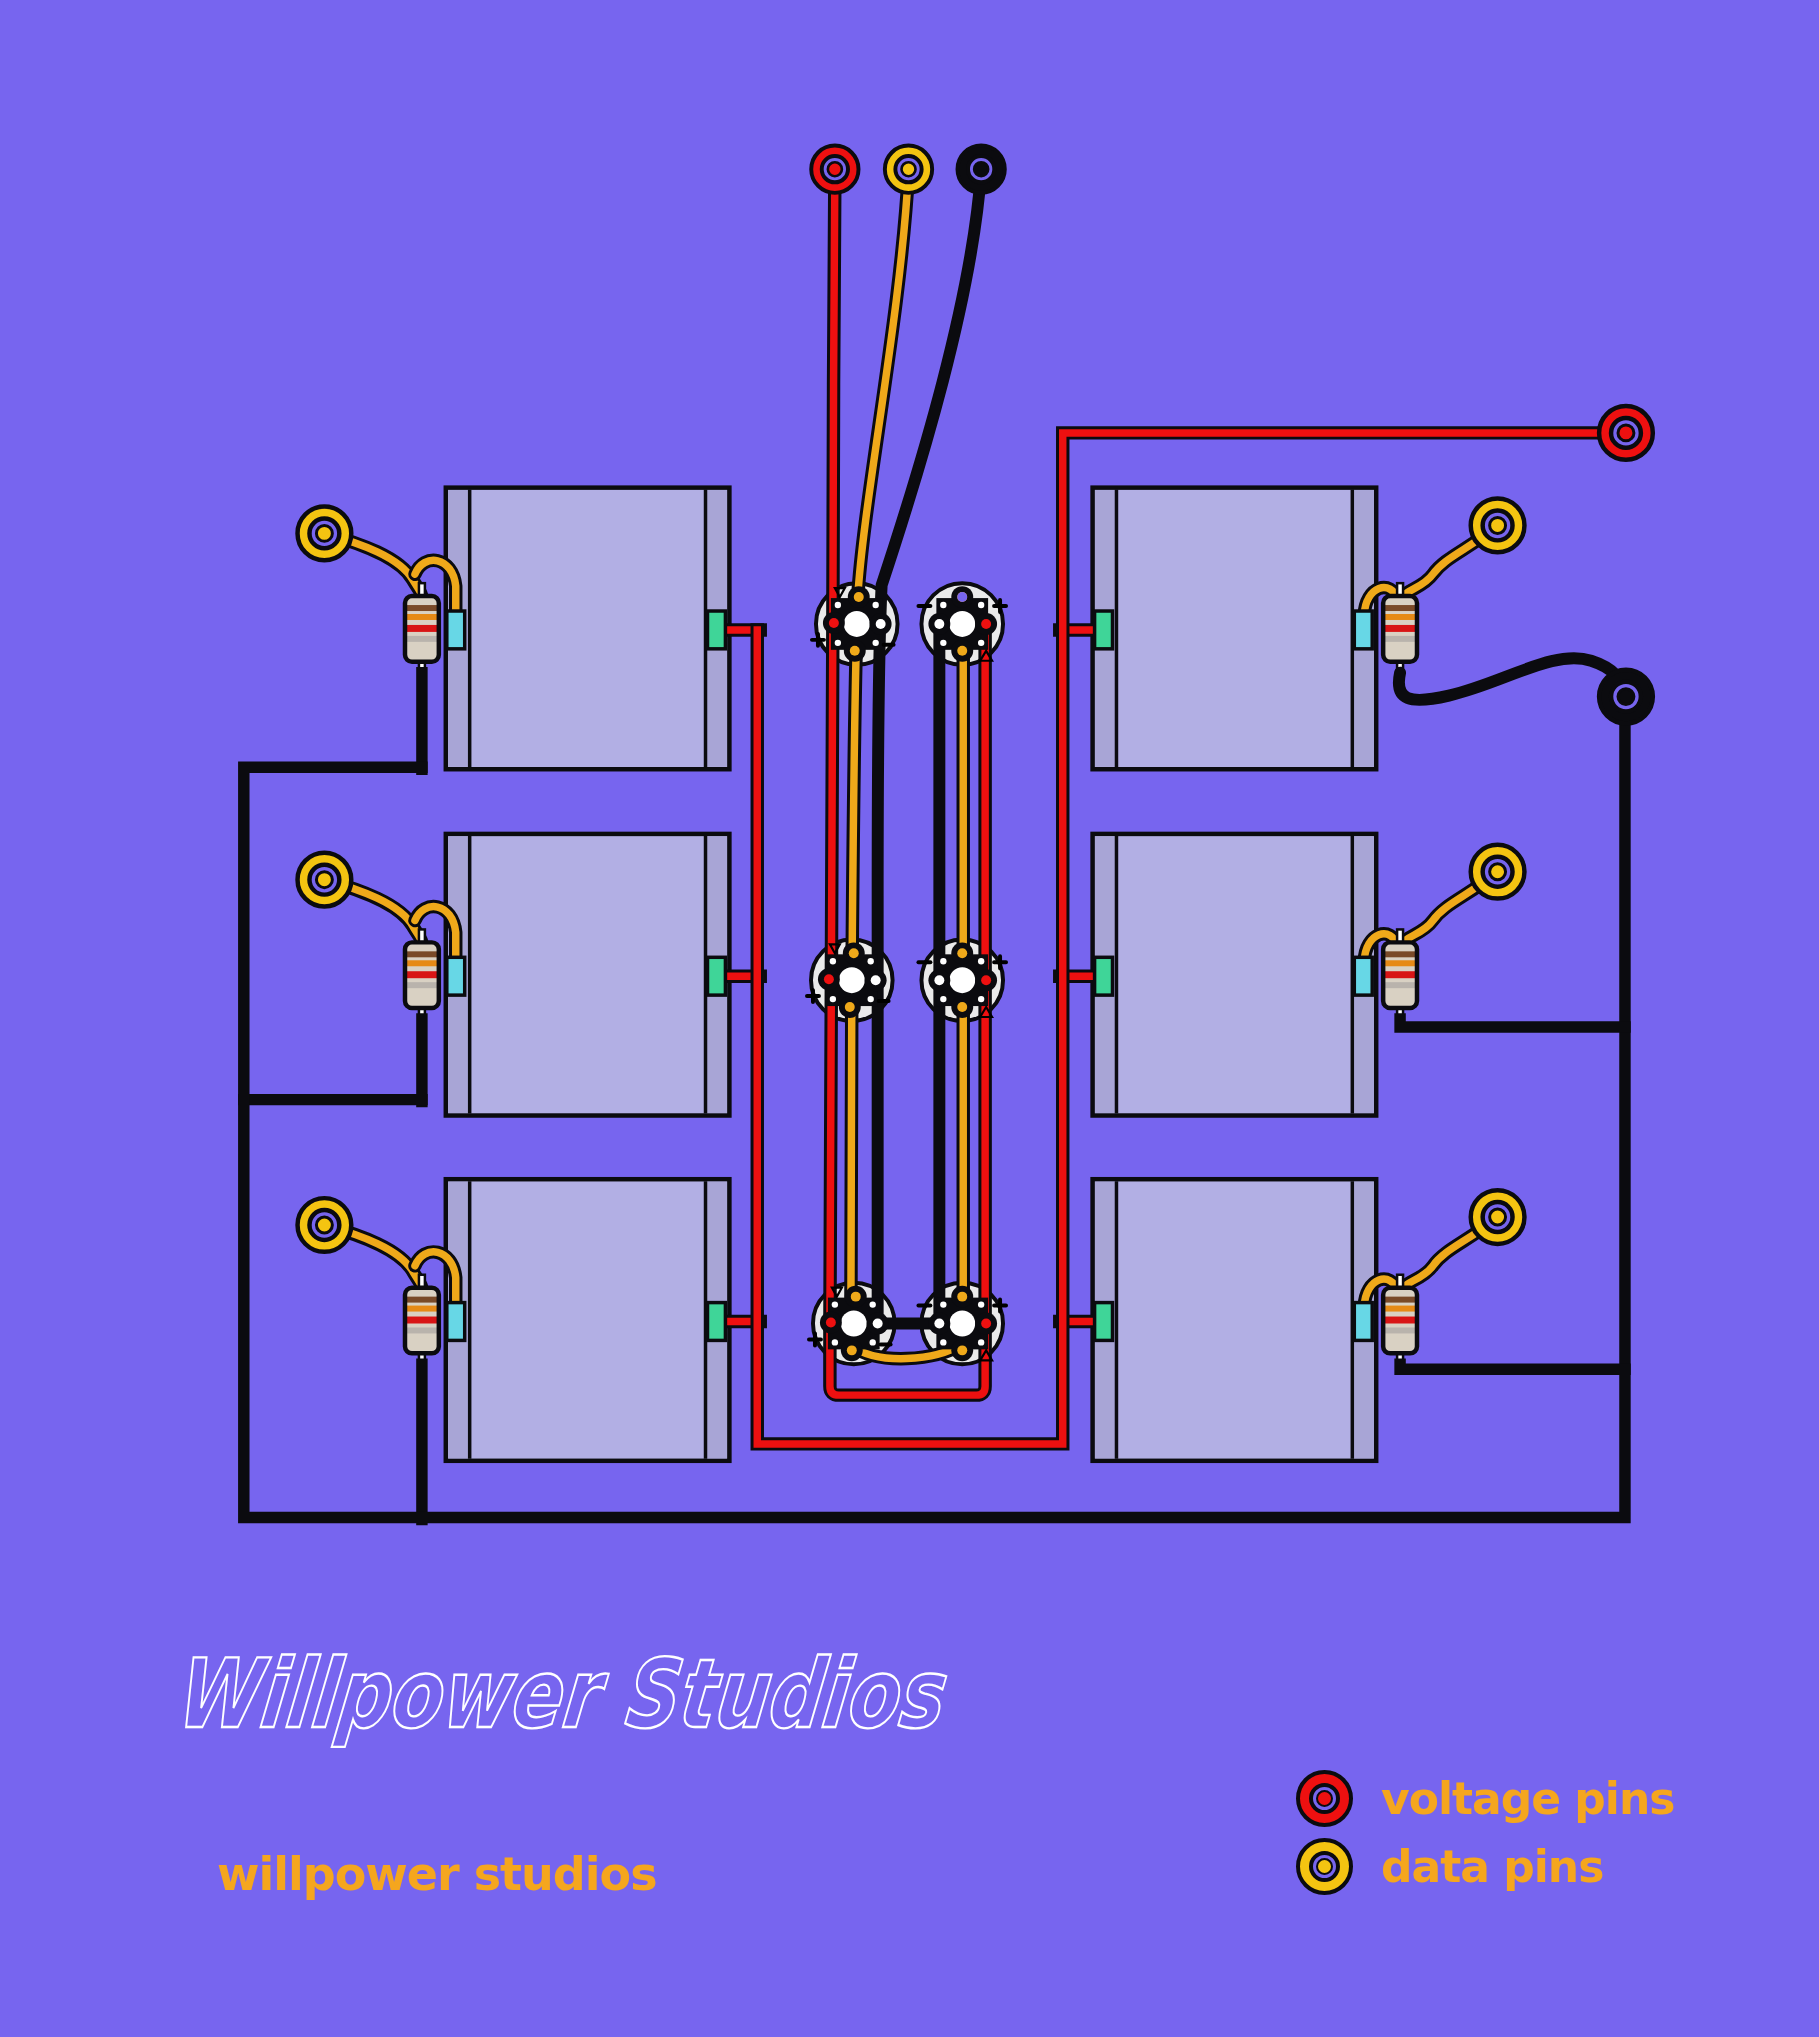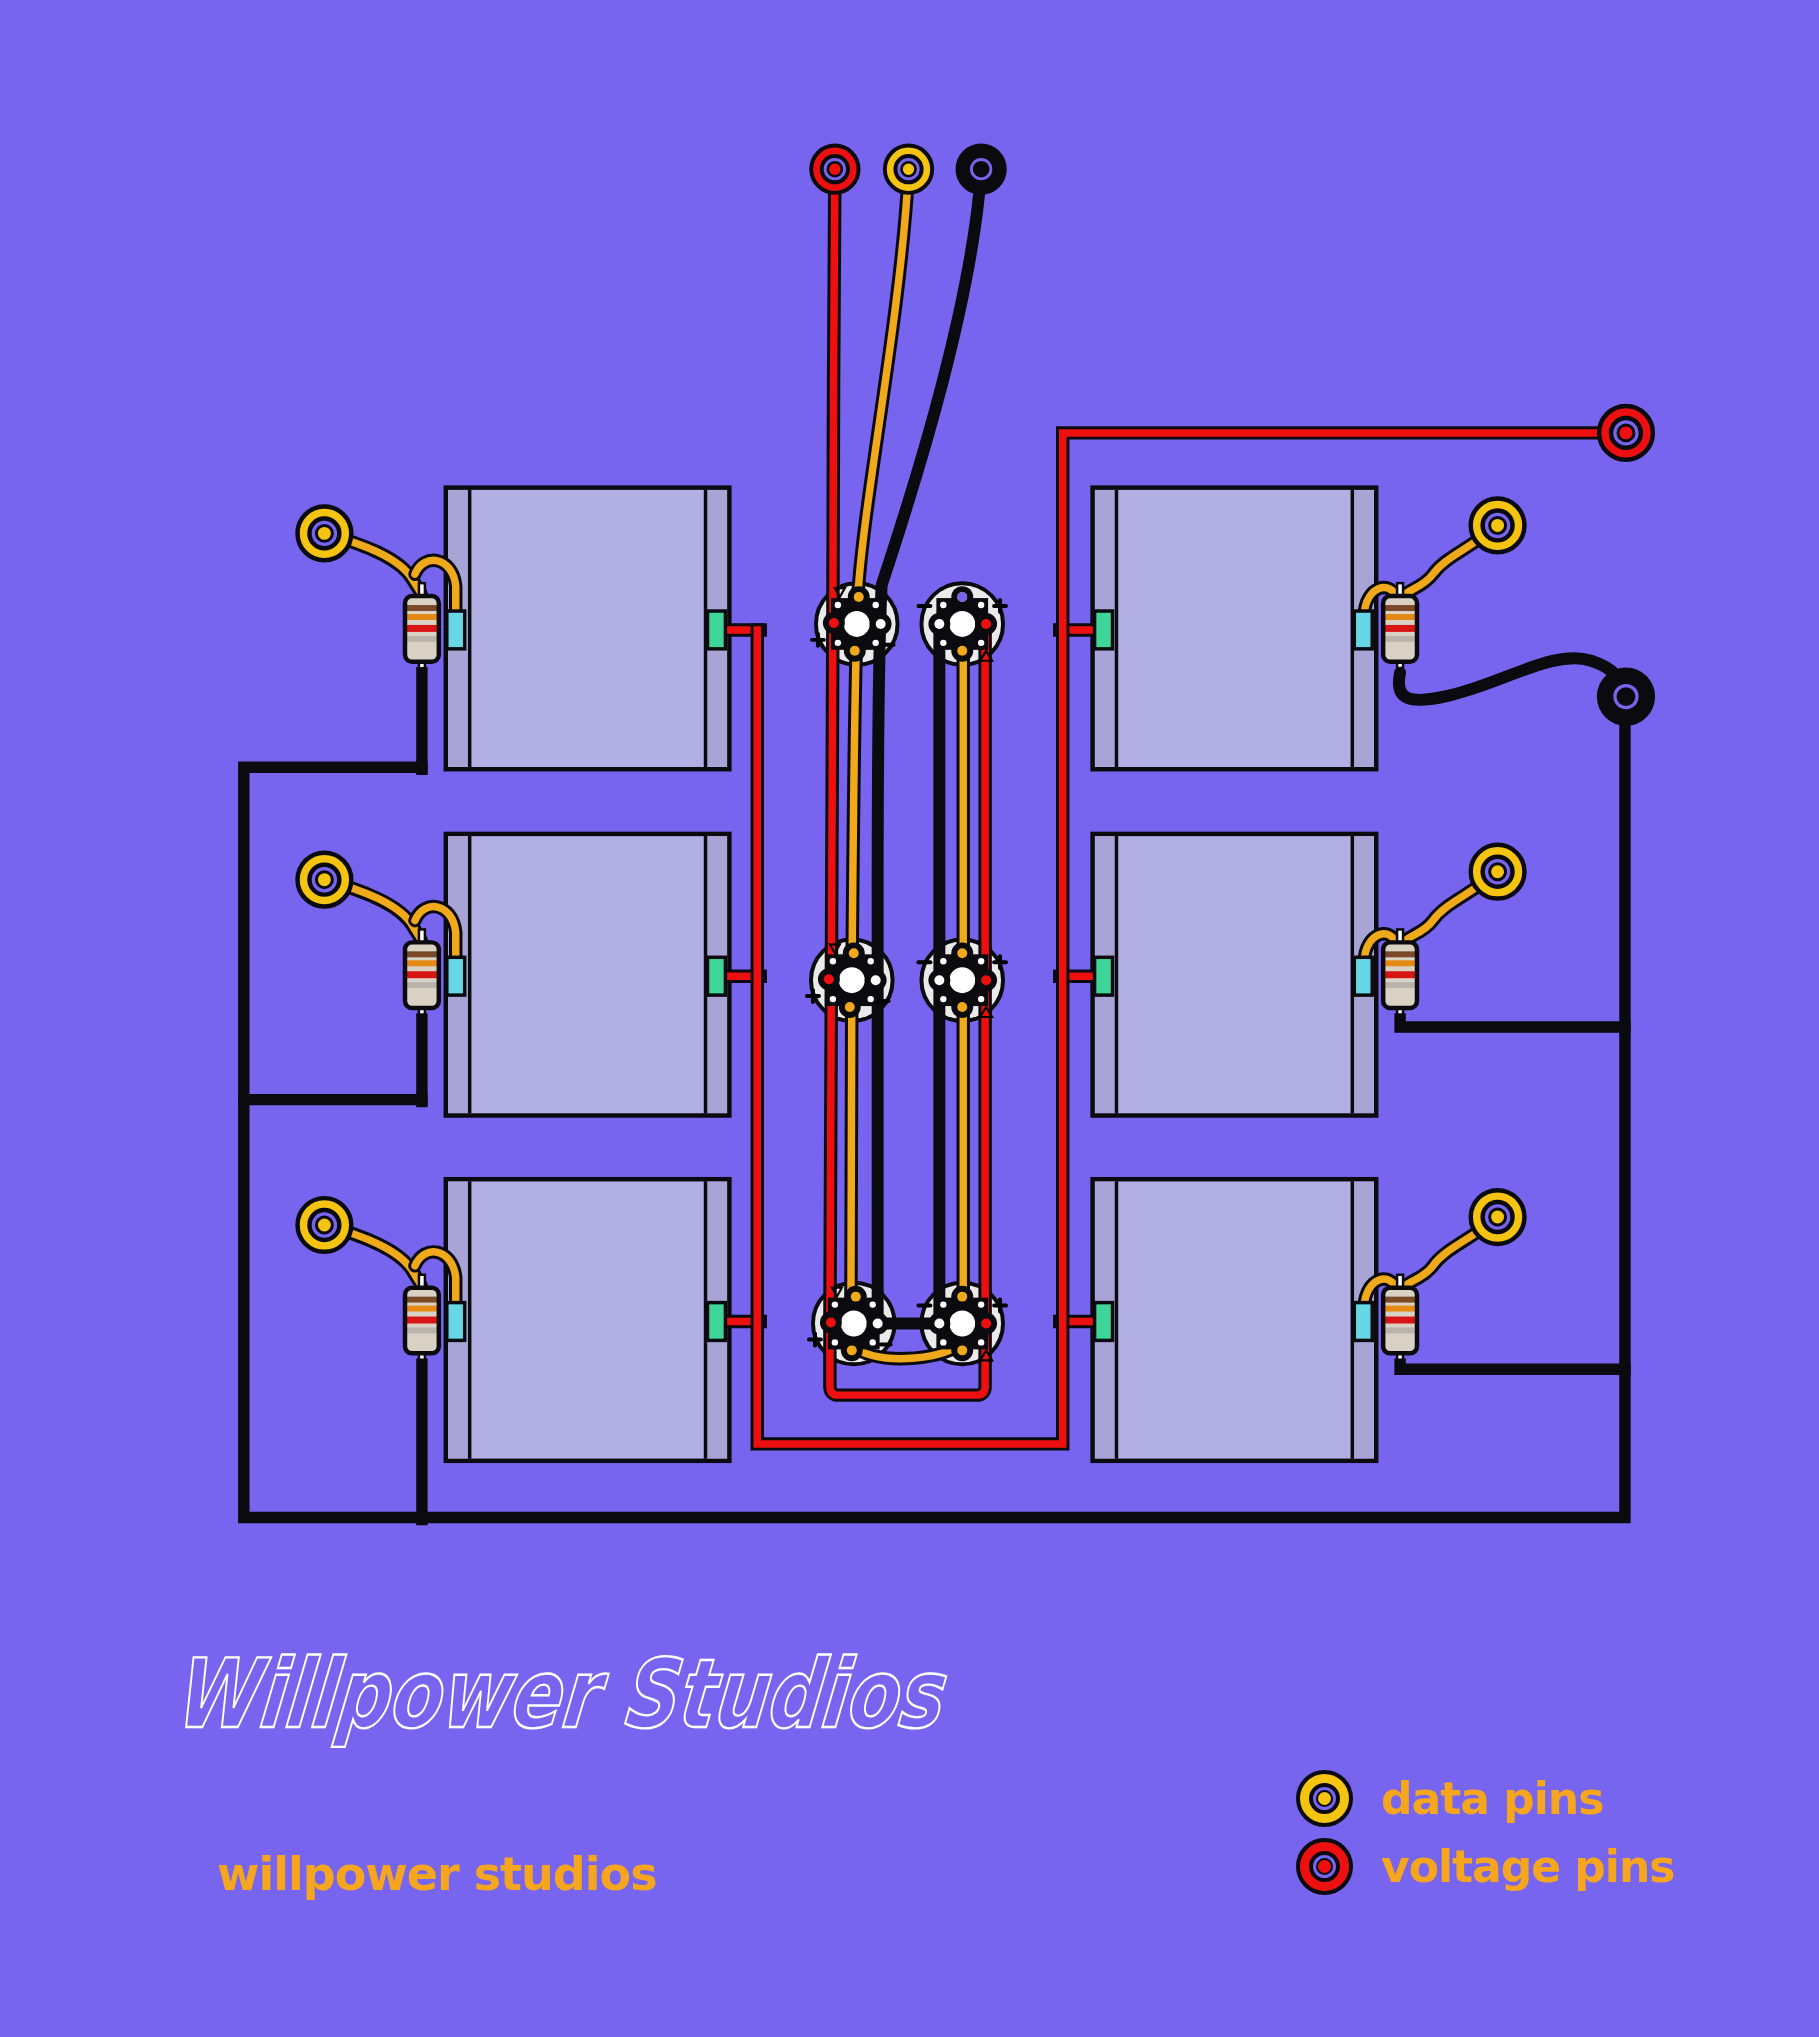--- a/index.html
+++ b/index.html
@@ -258,31 +258,31 @@
     </svg>
   </div>
 
   <div class="credit">
     <div>willpower studios</div>
   </div>
 
 
   <div class="legend">
     <div class="legend-row">
+      <span class="legend-pin pin-voltage">
+          <span class="gap">
+            <span class="dot"></span>
+          </span>
+        </span>
+      <span class="legend-label">voltage pins</span>
+    </div>
+    <div class="legend-row">
       <span class="legend-pin pin-data">
           <span class="gap">
             <span class="dot"></span>
           </span>
         </span>
       <span class="legend-label">data pins</span>
     </div>
-    <div class="legend-row">
-      <span class="legend-pin pin-voltage">
-          <span class="gap">
-            <span class="dot"></span>
-          </span>
-        </span>
-      <span class="legend-label">voltage pins</span>
-    </div>
   </div>
 
 </div>
 
 
 </body></html>

